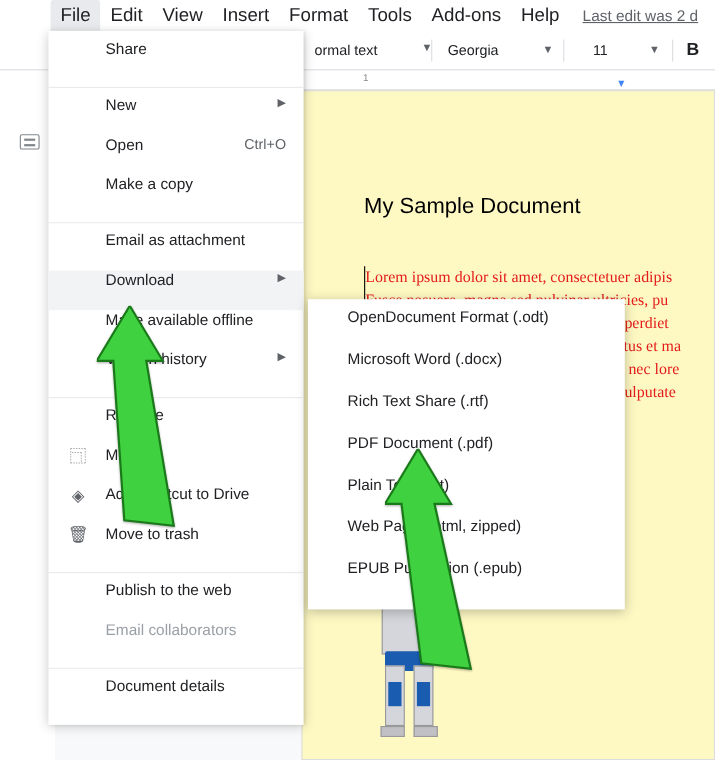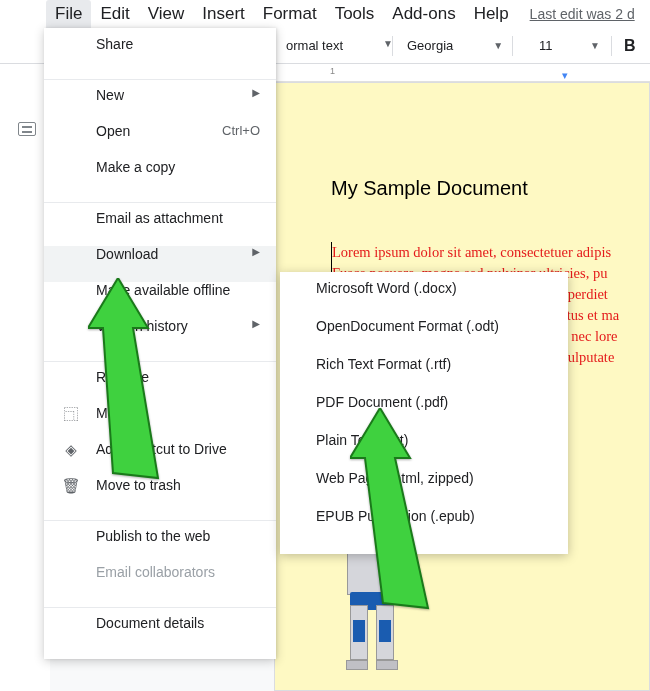--- a/index.html
+++ b/index.html
@@ -427,27 +427,27 @@
       <span>Email collaborators</span>
     </div>
   <div class="menu-divider"></div>
   <div class="menu-item">
       <span>Document details</span>
     </div>
 </div>
 
 <div class="submenu">
   <div class="menu-item">
+      <span>OpenDocument Format (.odt)</span>
+    </div>
+  <div class="menu-item">
       <span>Microsoft Word (.docx)</span>
     </div>
   <div class="menu-item">
-      <span>OpenDocument Format (.odt)</span>
-    </div>
-  <div class="menu-item">
-      <span>Rich Text Format (.rtf)</span>
+      <span>Rich Text Share (.rtf)</span>
     </div>
   <div class="menu-item">
       <span>PDF Document (.pdf)</span>
     </div>
   <div class="menu-item">
       <span>Plain Text (.txt)</span>
     </div>
   <div class="menu-item">
       <span>Web Page (.html, zipped)</span>
     </div>

